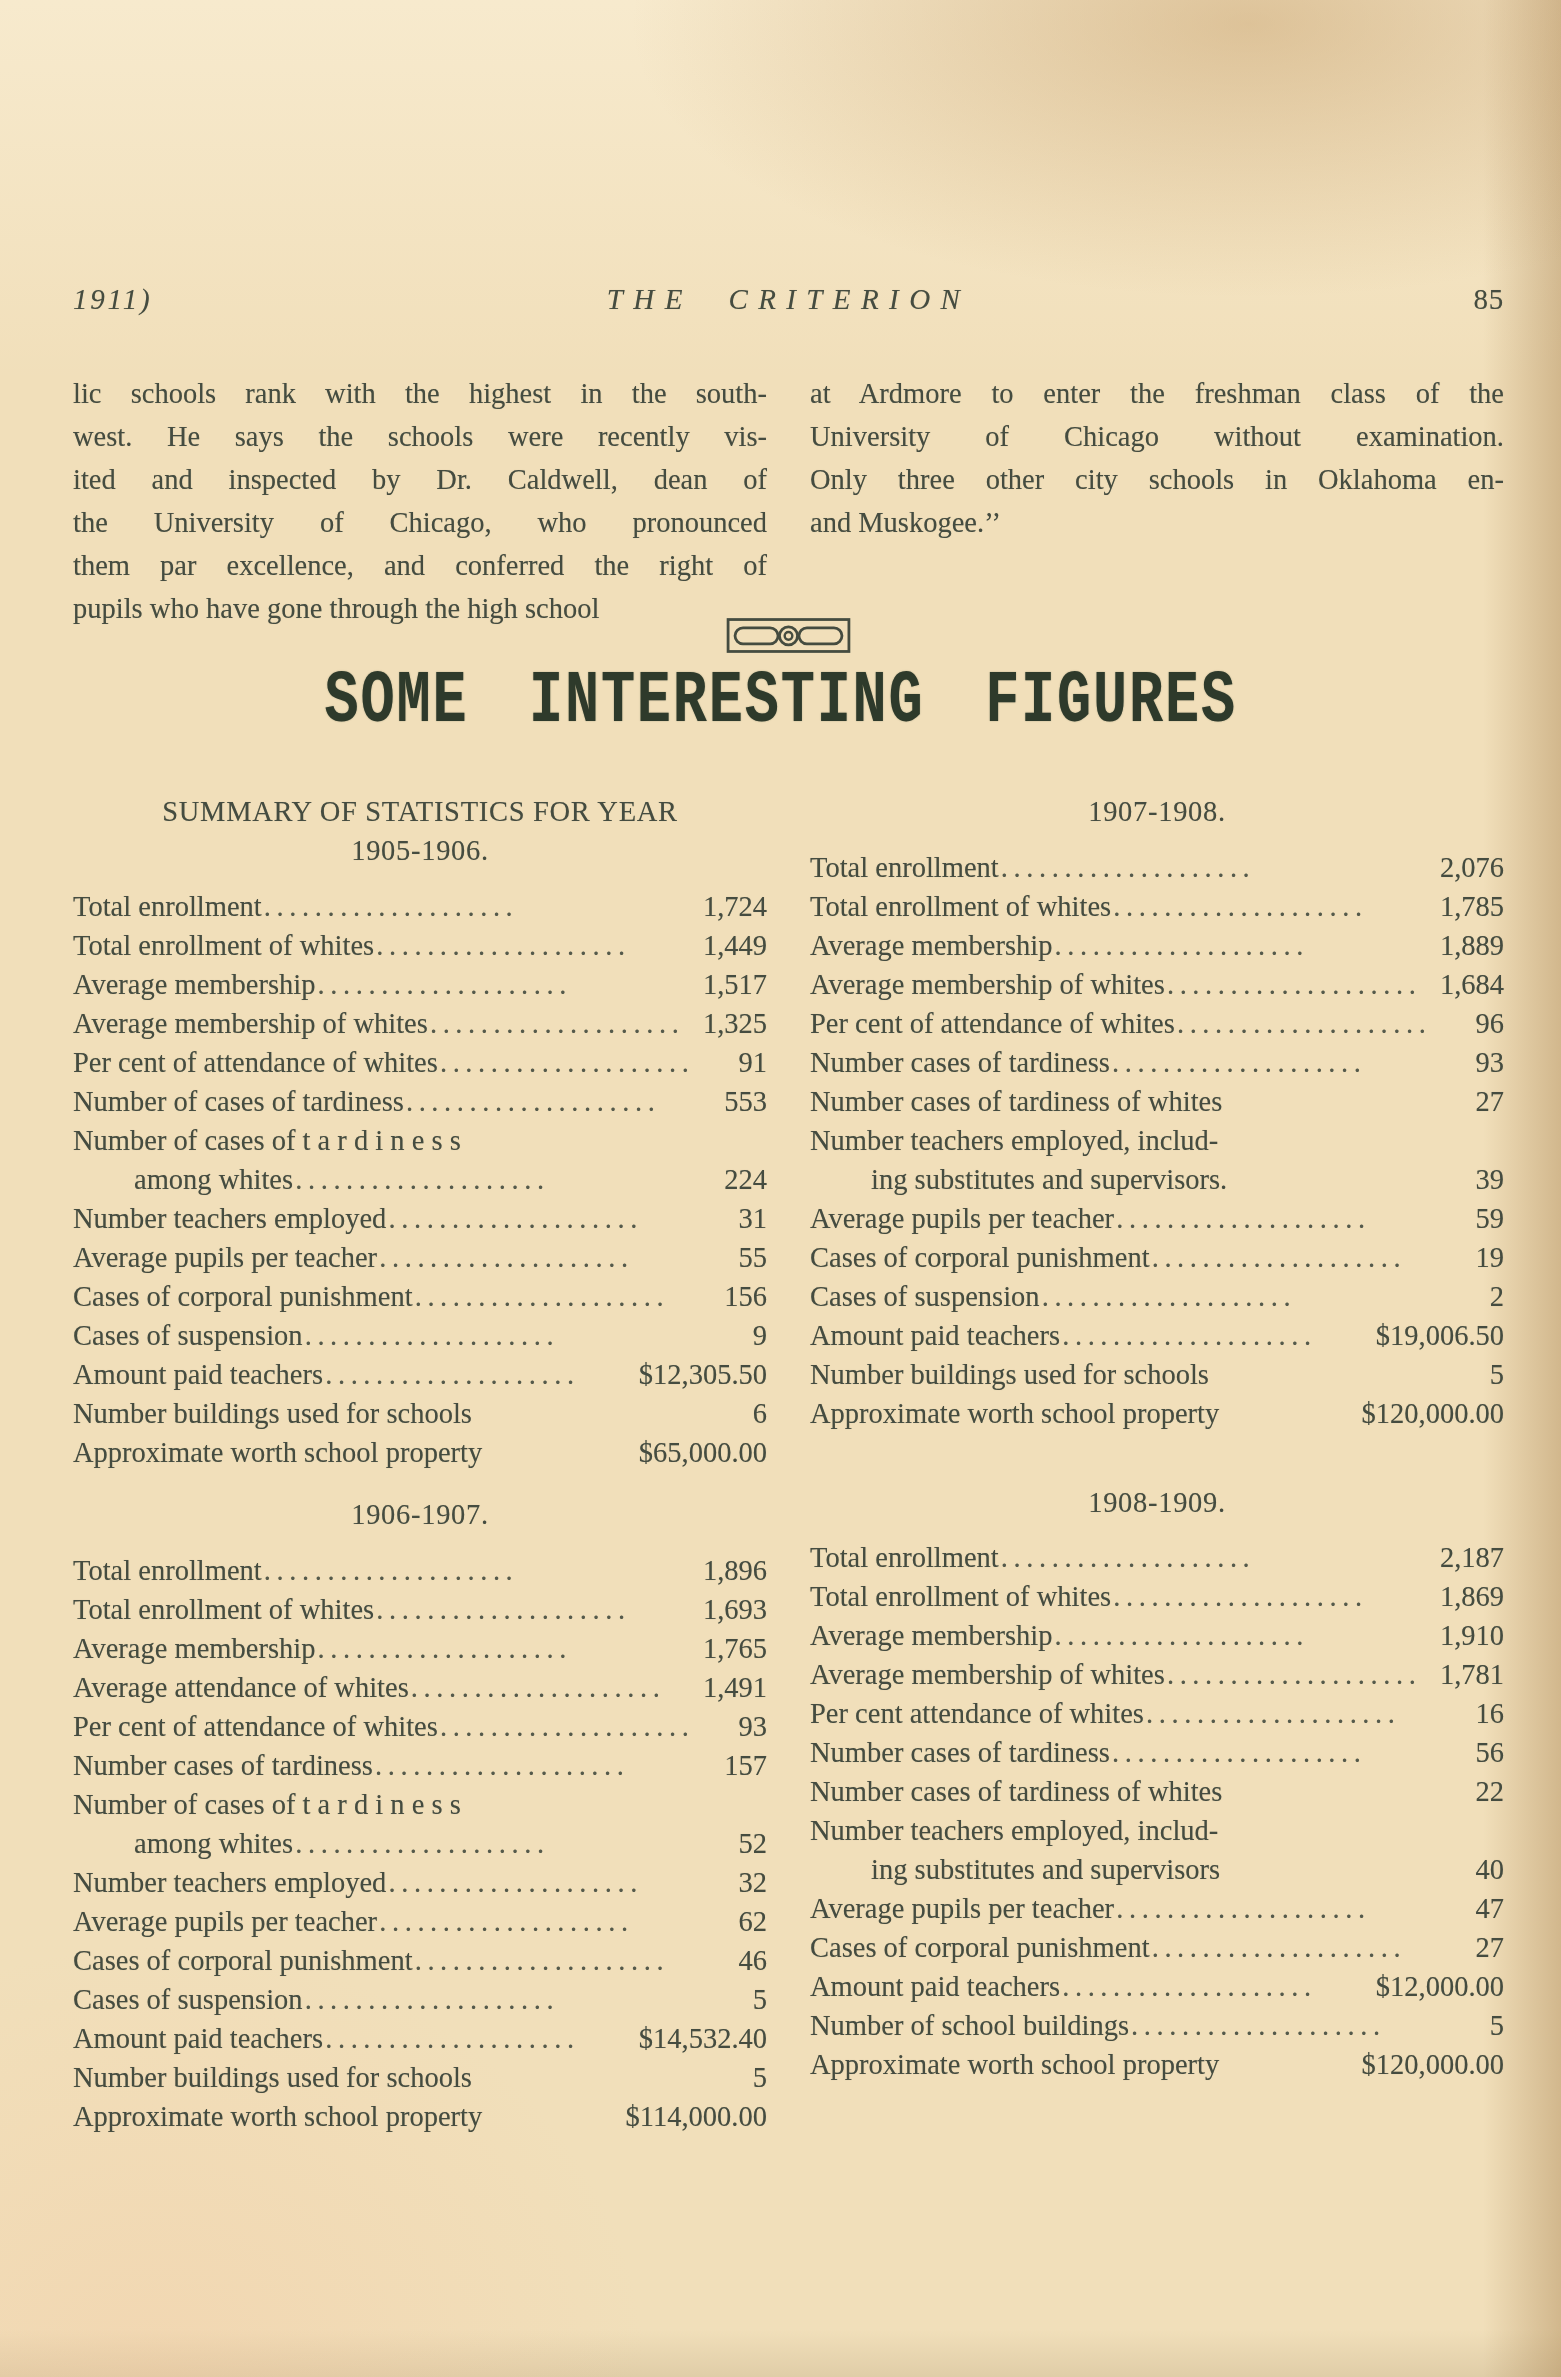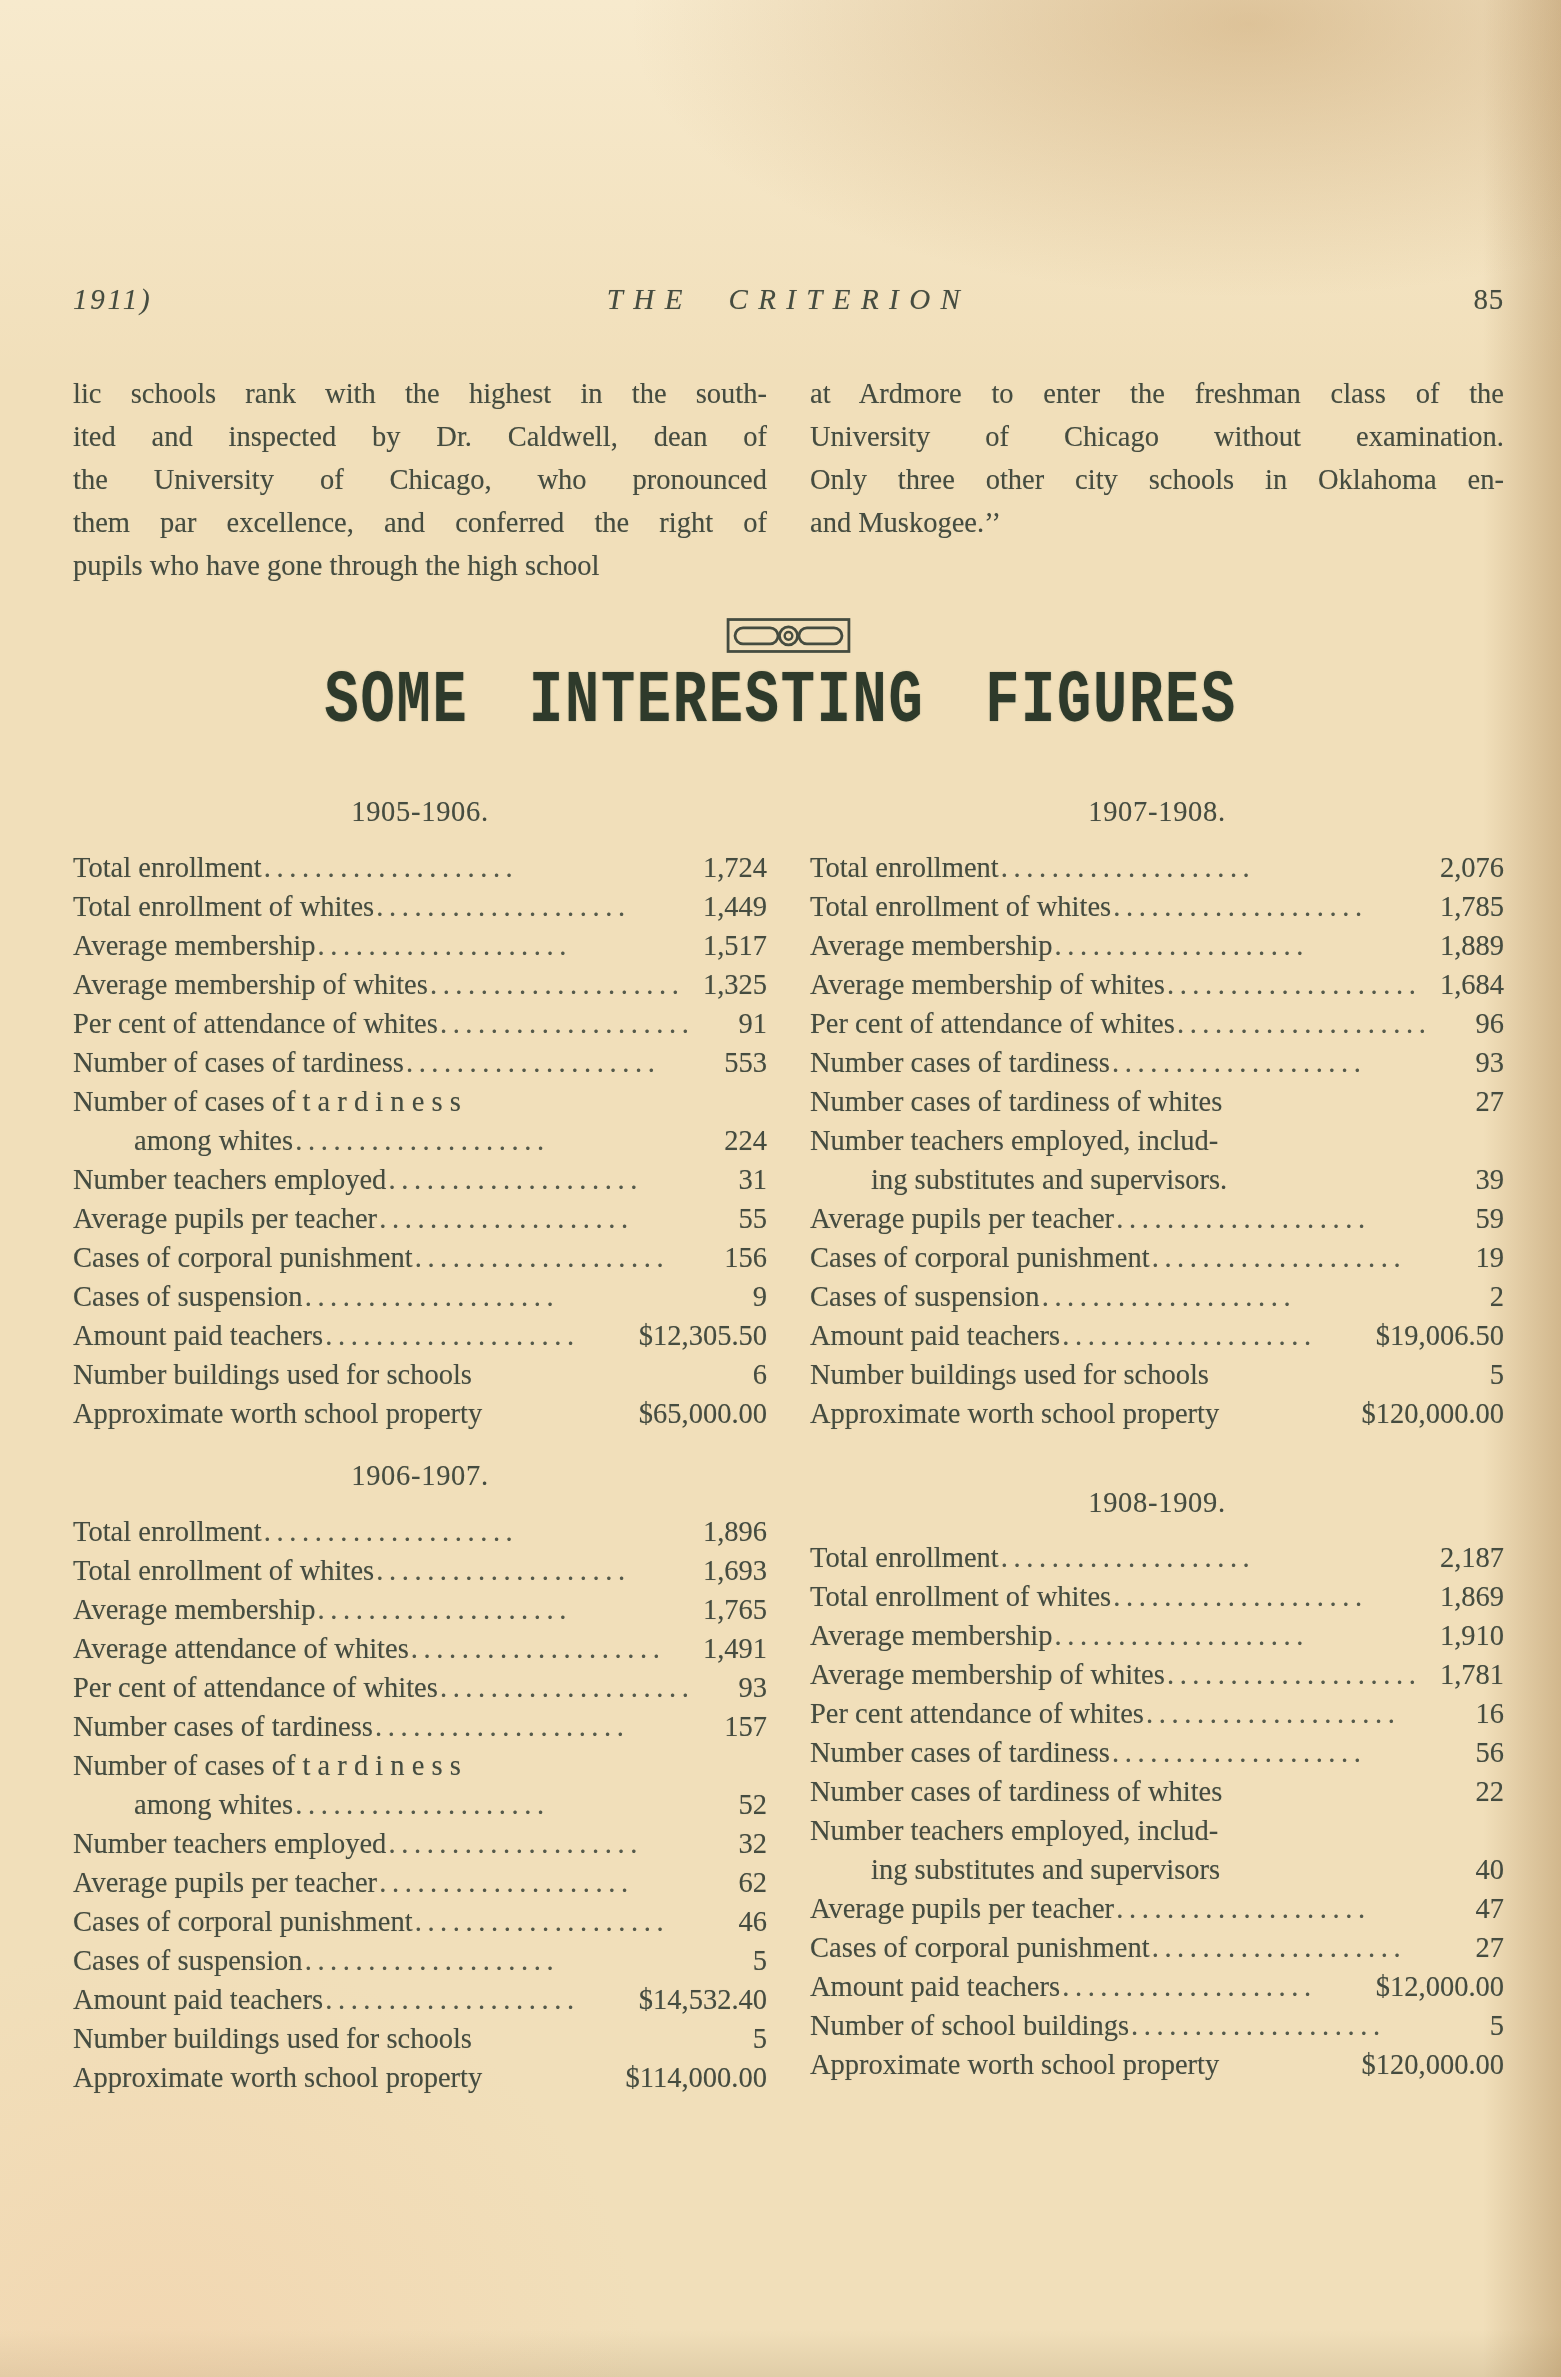--- a/index.html
+++ b/index.html
@@ -96,20 +96,21 @@
 
   <div class="hdr" data-name="running-head">
     <span class="folio-left" data-name="issue-year">1911)</span>
     <span class="journal-title" data-name="journal-title">THE CRITERION</span>
     <span class="folio-right" data-name="page-number">85</span>
   </div>
 
   <div class="intro" data-name="intro-text">
     <div class="intro-col" data-name="intro-column-left">
         <div class="intro-line" data-name="intro-line">lic schools rank with the highest in the south-</div>
+        <div class="intro-line" data-name="intro-line">west.  He says the schools were recently vis-</div>
         <div class="intro-line" data-name="intro-line">ited and inspected by Dr. Caldwell, dean of</div>
         <div class="intro-line" data-name="intro-line">the University of Chicago, who pronounced</div>
         <div class="intro-line" data-name="intro-line">them par excellence, and conferred the right of</div>
         <div class="intro-line" data-name="intro-line">pupils who have gone through the high school</div>
       </div>
     <div class="intro-col" data-name="intro-column-right">
         <div class="intro-line" data-name="intro-line">at Ardmore to enter the freshman class of the</div>
         <div class="intro-line" data-name="intro-line">University of Chicago without examination.</div>
         <div class="intro-line" data-name="intro-line">Only three other city schools in Oklahoma en-</div>
         <div class="intro-line" data-name="intro-line">and Muskogee.’’</div>
@@ -127,20 +128,21 @@
   </div>
 
   <div class="big-heading" data-name="article-title">
     <span class="stretch" data-name="article-title-text">SOME INTERESTING FIGURES</span>
   </div>
 
   <div class="stats" data-name="statistics-area">
     <div class="stats-col" data-name="stats-column-left">
         <div class="section" data-name="stats-section">
           <div class="sec-head" data-name="section-header">
+            <div data-name="section-header-line">SUMMARY OF STATISTICS FOR YEAR</div>
             <div data-name="section-header-line">1905-1906.</div>
           </div>
           <div class="stat-row" data-name="stat-row">
             <span class="lbl" data-name="stat-label">Total enrollment</span>
             <span class="dots" data-name="dot-leader">....................</span>
             <span class="val" data-name="stat-value">1,724</span>
           </div>
           <div class="stat-row" data-name="stat-row">
             <span class="lbl" data-name="stat-label">Total enrollment of whites</span>
             <span class="dots" data-name="dot-leader">....................</span>

